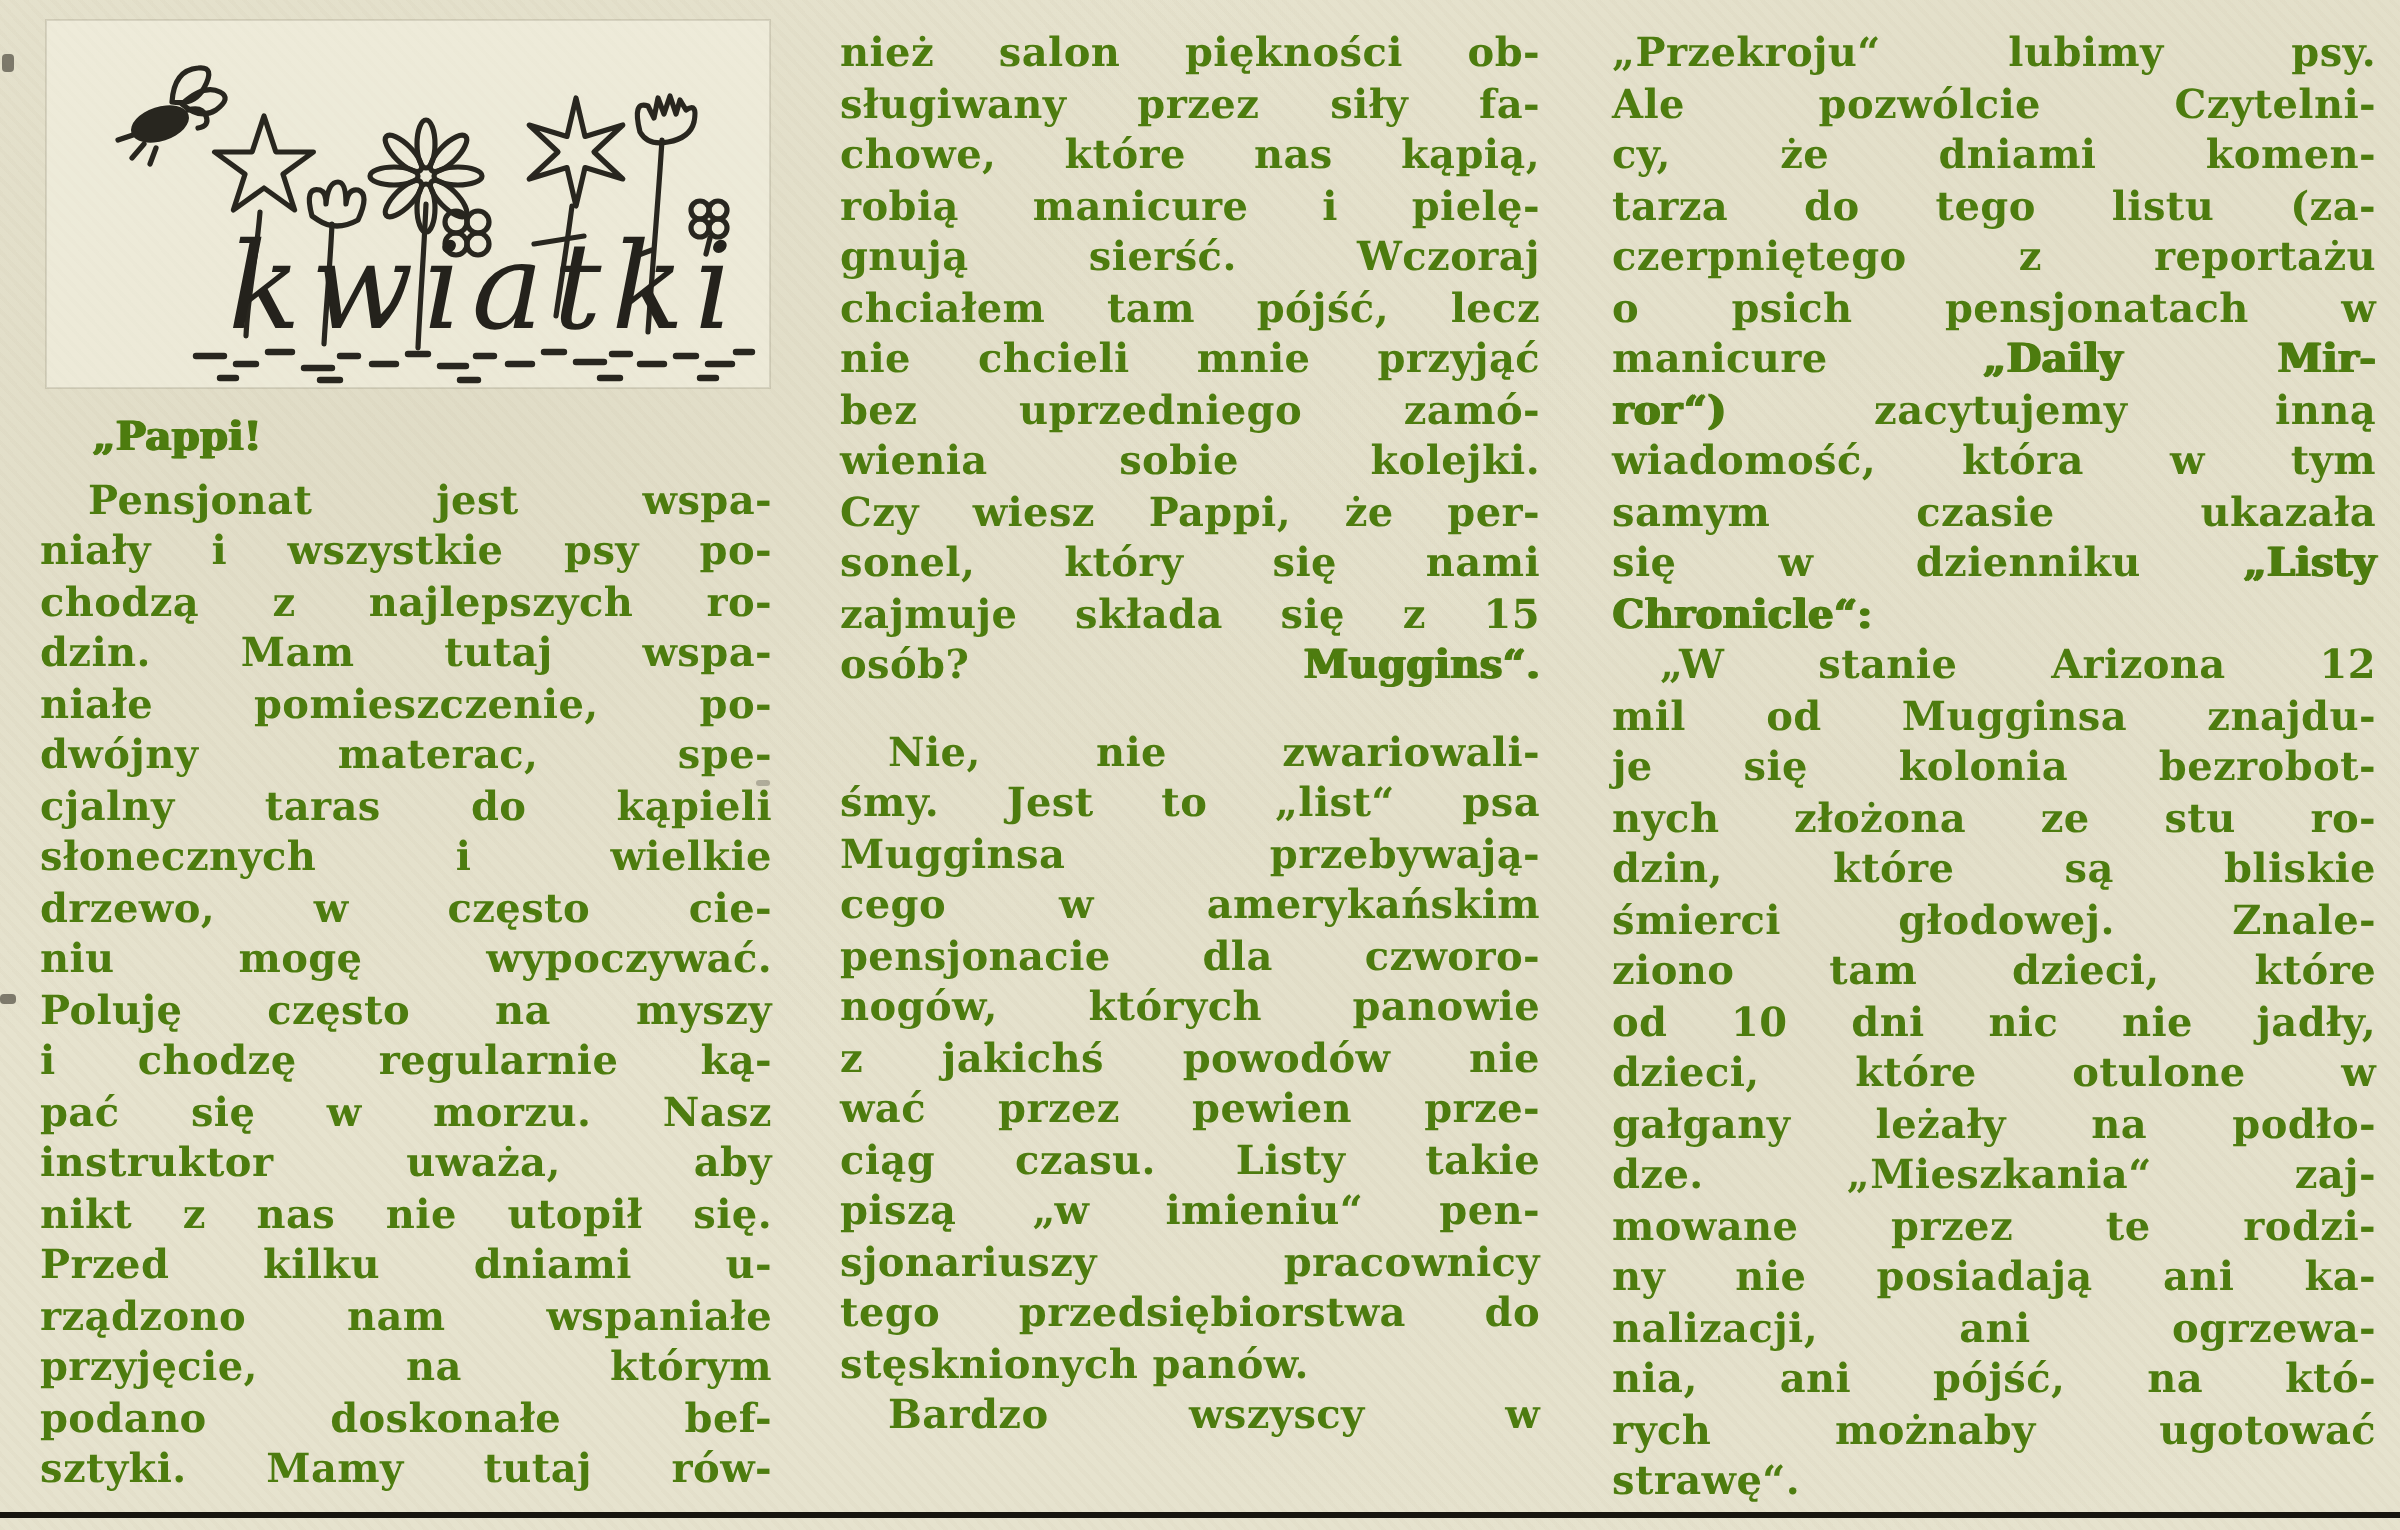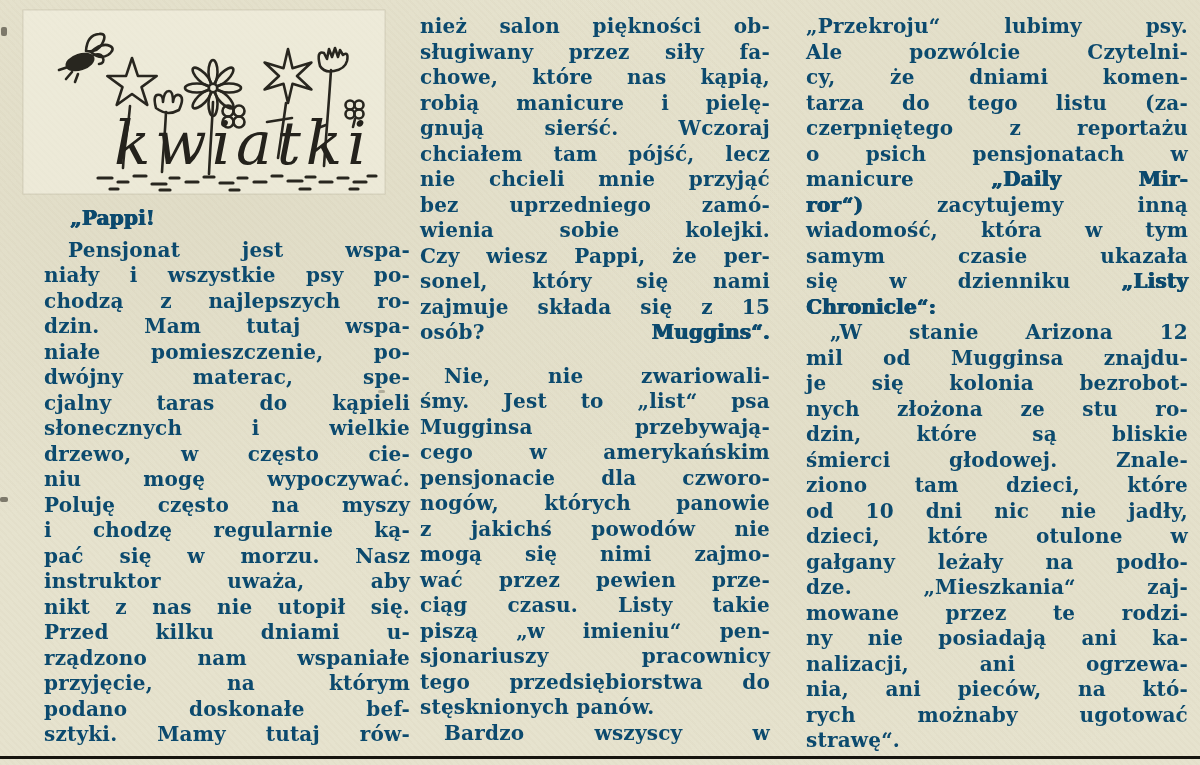--- a/index.html
+++ b/index.html
@@ -10,27 +10,27 @@
       radial-gradient(ellipse at 18% 28%, rgba(188,181,152,.14), transparent 42%),
       radial-gradient(ellipse at 72% 62%, rgba(196,190,160,.12), transparent 46%),
       radial-gradient(ellipse at 90% 10%, rgba(210,204,176,.18), transparent 38%),
       repeating-linear-gradient(47deg, rgba(60,55,40,.016) 0 2px, rgba(255,255,255,.02) 2px 5px);
     font-family:"DejaVu Serif", serif;
   }
   .page{position:absolute;inset:0;}
   .logo-box{position:absolute;left:20px;top:6px;width:370px;height:194px;}
   .col{
     position:absolute;
-    color:#0c4a6e;
+    color:#4d7c0f;
     font-weight:700;
     font-size:20px;
     line-height:25.5px;
     letter-spacing:.2px;
   }
-  .col1{left:44px;top:206px;width:366px;}
+  .col1{left:20px;top:206px;width:366px;}
   .col2{left:420px;top:14px;width:350px;}
   .col3{left:806px;top:14px;width:382px;}
   .line{text-align:justify;text-align-last:justify;}
   .line.left{text-align:left;text-align-last:left;}
   .line.indent{text-indent:24px;}
   .line.heading{text-align-last:left;margin-bottom:6px;text-indent:26px;}
   .gap{height:18px;}
   .b{text-shadow:.8px 0 0 currentColor, -.3px 0 0 currentColor;}
   .bottom-rule{position:absolute;left:0;top:756px;width:1200px;height:3px;background:#17150f;}
   .speck{position:absolute;background:rgba(40,36,28,.55);border-radius:2px;}
@@ -142,21 +142,20 @@
       <div class="line"><span>zajmuje składa się z 15</span></div>
       <div class="line"><span>osób? </span><span class="b">Muggins“.</span></div>
       <div class="gap"></div>
       <div class="line indent"><span>Nie, nie zwariowali-</span></div>
       <div class="line"><span>śmy. Jest to „list“ psa</span></div>
       <div class="line"><span>Mugginsa przebywają-</span></div>
       <div class="line"><span>cego w amerykańskim</span></div>
       <div class="line"><span>pensjonacie dla czworo-</span></div>
       <div class="line"><span>nogów, których panowie</span></div>
       <div class="line"><span>z jakichś powodów nie</span></div>
-      <div class="line"><span>mogą się nimi zajmo-</span></div>
       <div class="line"><span>wać przez pewien prze-</span></div>
       <div class="line"><span>ciąg czasu. Listy takie</span></div>
       <div class="line"><span>piszą „w imieniu“ pen-</span></div>
       <div class="line"><span>sjonariuszy pracownicy</span></div>
       <div class="line"><span>tego przedsiębiorstwa do</span></div>
       <div class="line left"><span>stęsknionych panów.</span></div>
       <div class="line indent"><span>Bardzo wszyscy w</span></div>
     </div>
   <div class="col col3">
       <div class="line"><span>„Przekroju“ lubimy psy.</span></div>
@@ -178,21 +177,21 @@
       <div class="line"><span>dzin, które są bliskie</span></div>
       <div class="line"><span>śmierci głodowej. Znale-</span></div>
       <div class="line"><span>ziono tam dzieci, które</span></div>
       <div class="line"><span>od 10 dni nic nie jadły,</span></div>
       <div class="line"><span>dzieci, które otulone w</span></div>
       <div class="line"><span>gałgany leżały na podło-</span></div>
       <div class="line"><span>dze. „Mieszkania“ zaj-</span></div>
       <div class="line"><span>mowane przez te rodzi-</span></div>
       <div class="line"><span>ny nie posiadają ani ka-</span></div>
       <div class="line"><span>nalizacji, ani ogrzewa-</span></div>
-      <div class="line"><span>nia, ani pieców, na któ-</span></div>
+      <div class="line"><span>nia, ani pójść, na któ-</span></div>
       <div class="line"><span>rych możnaby ugotować</span></div>
       <div class="line left"><span>strawę“.</span></div>
     </div>
 
   <div class="speck s1"></div>
   <div class="speck s2"></div>
   <div class="speck s3"></div>
 
   <div class="bottom-rule"></div>
 </div>

